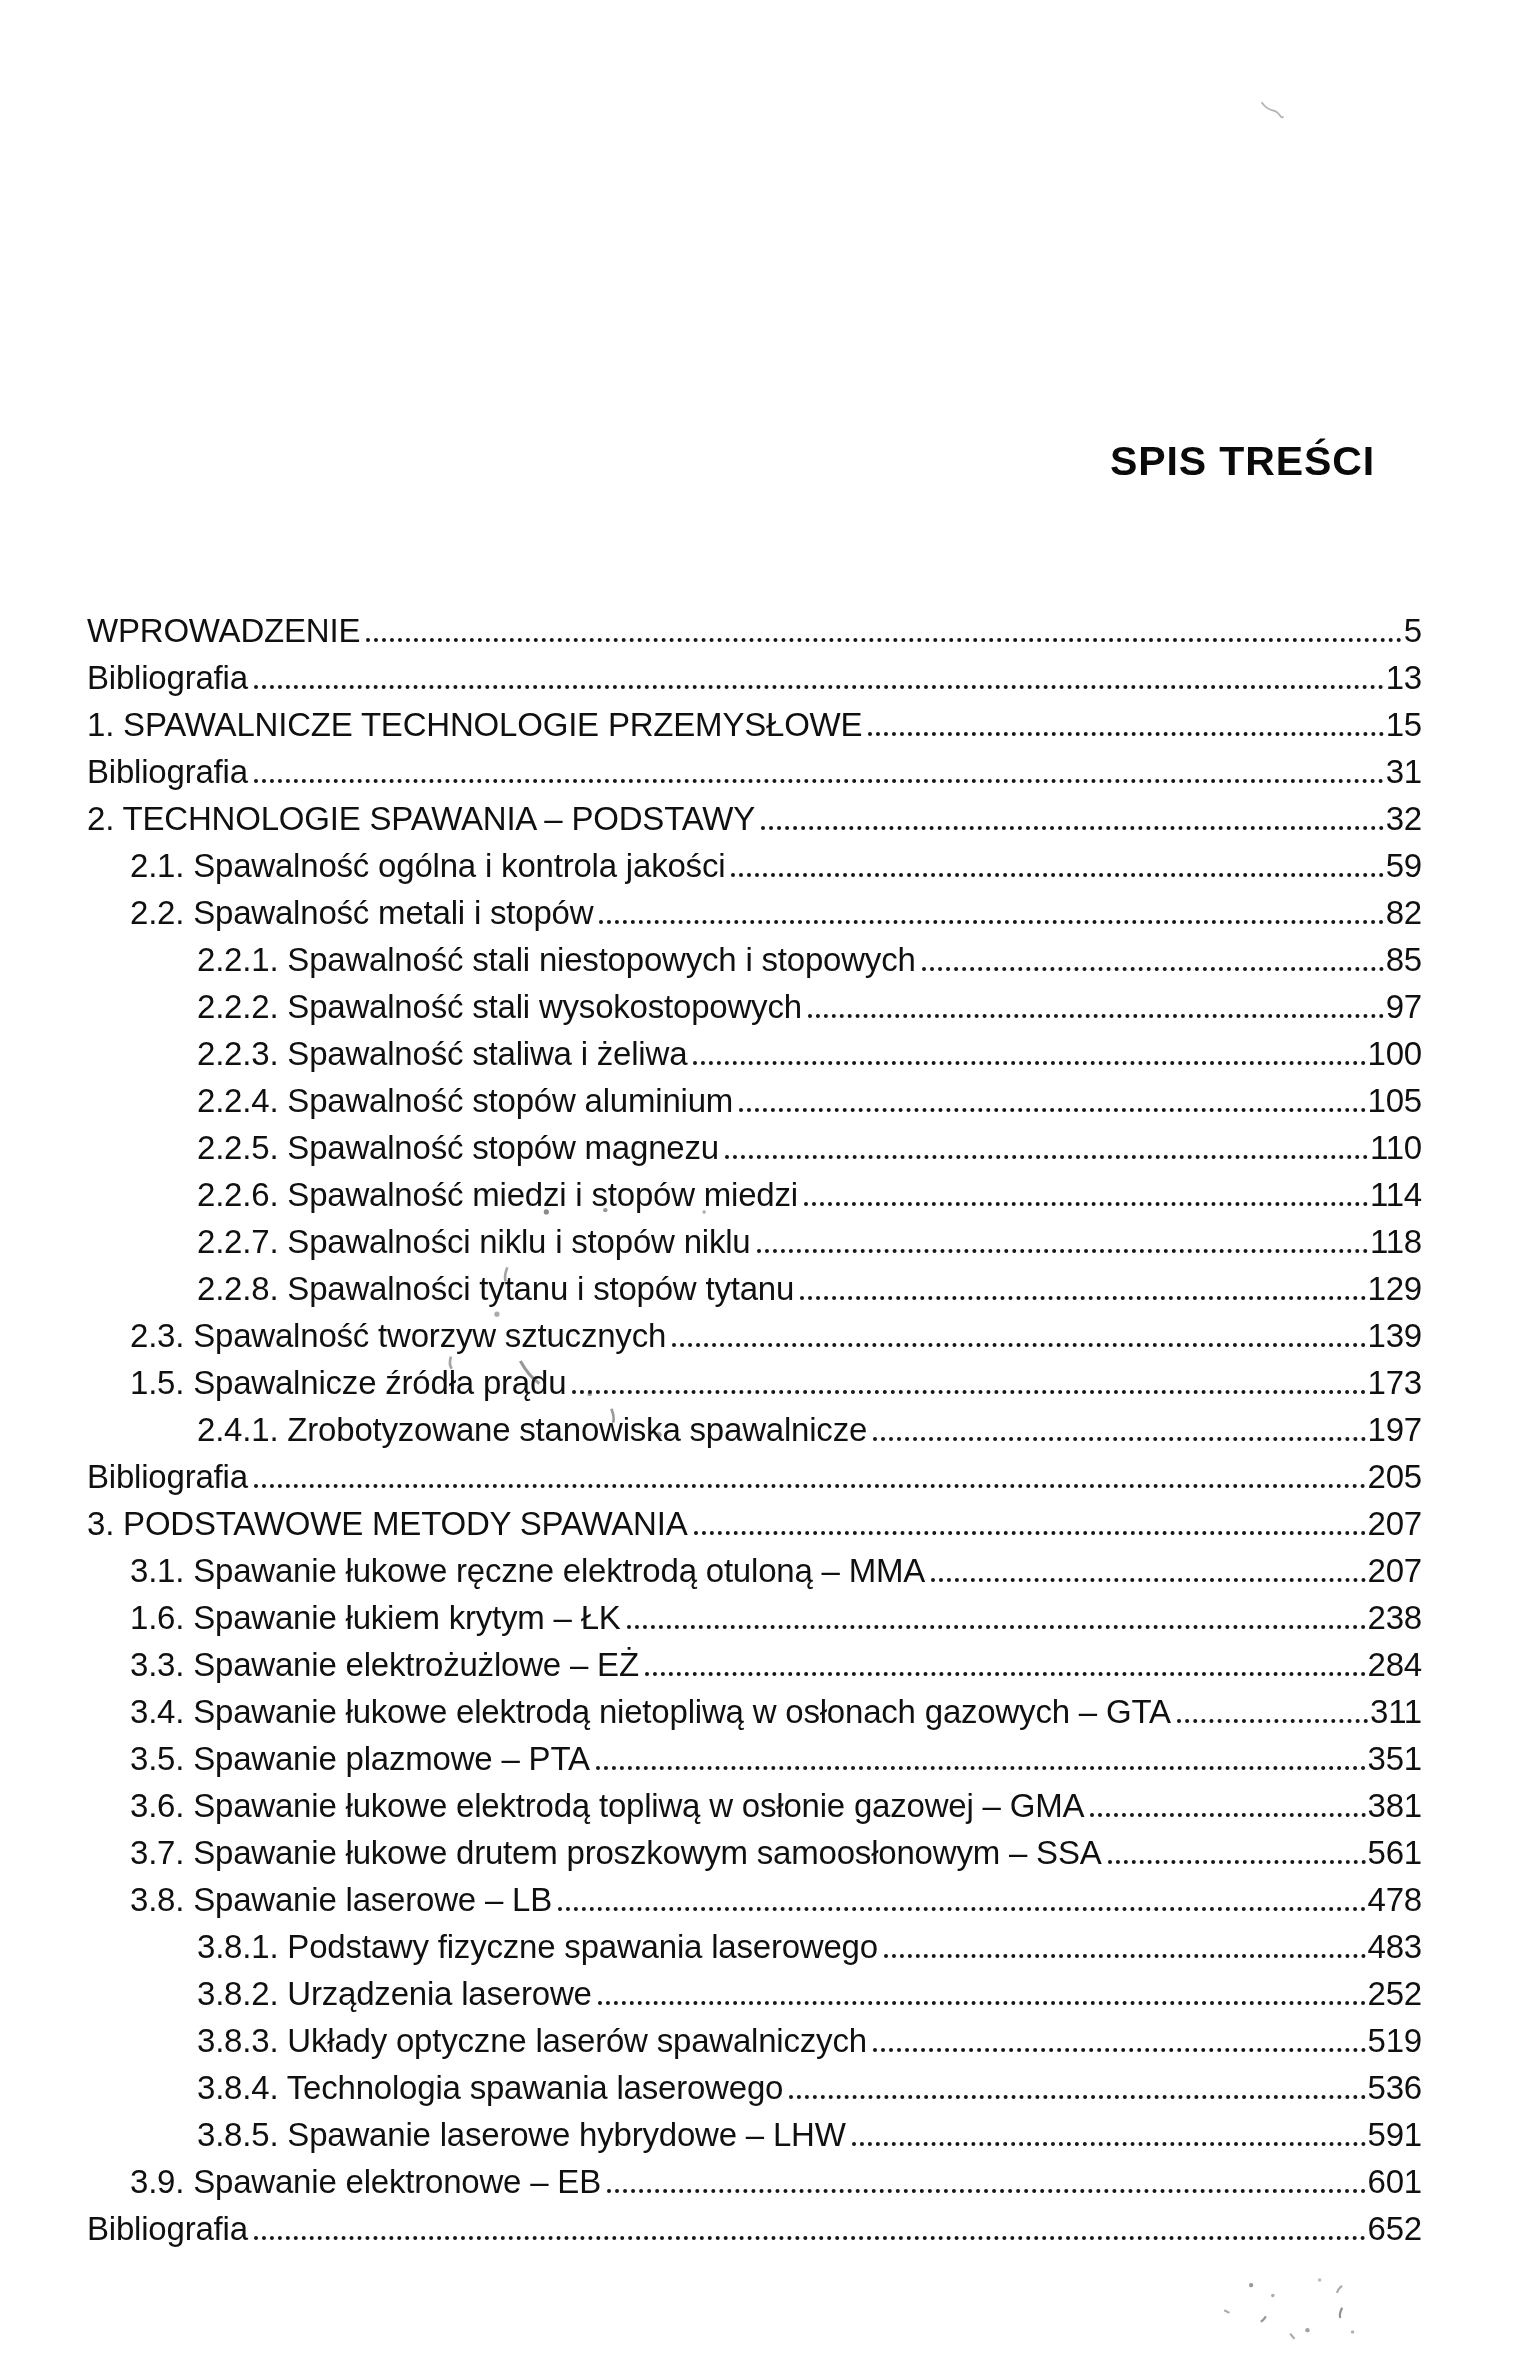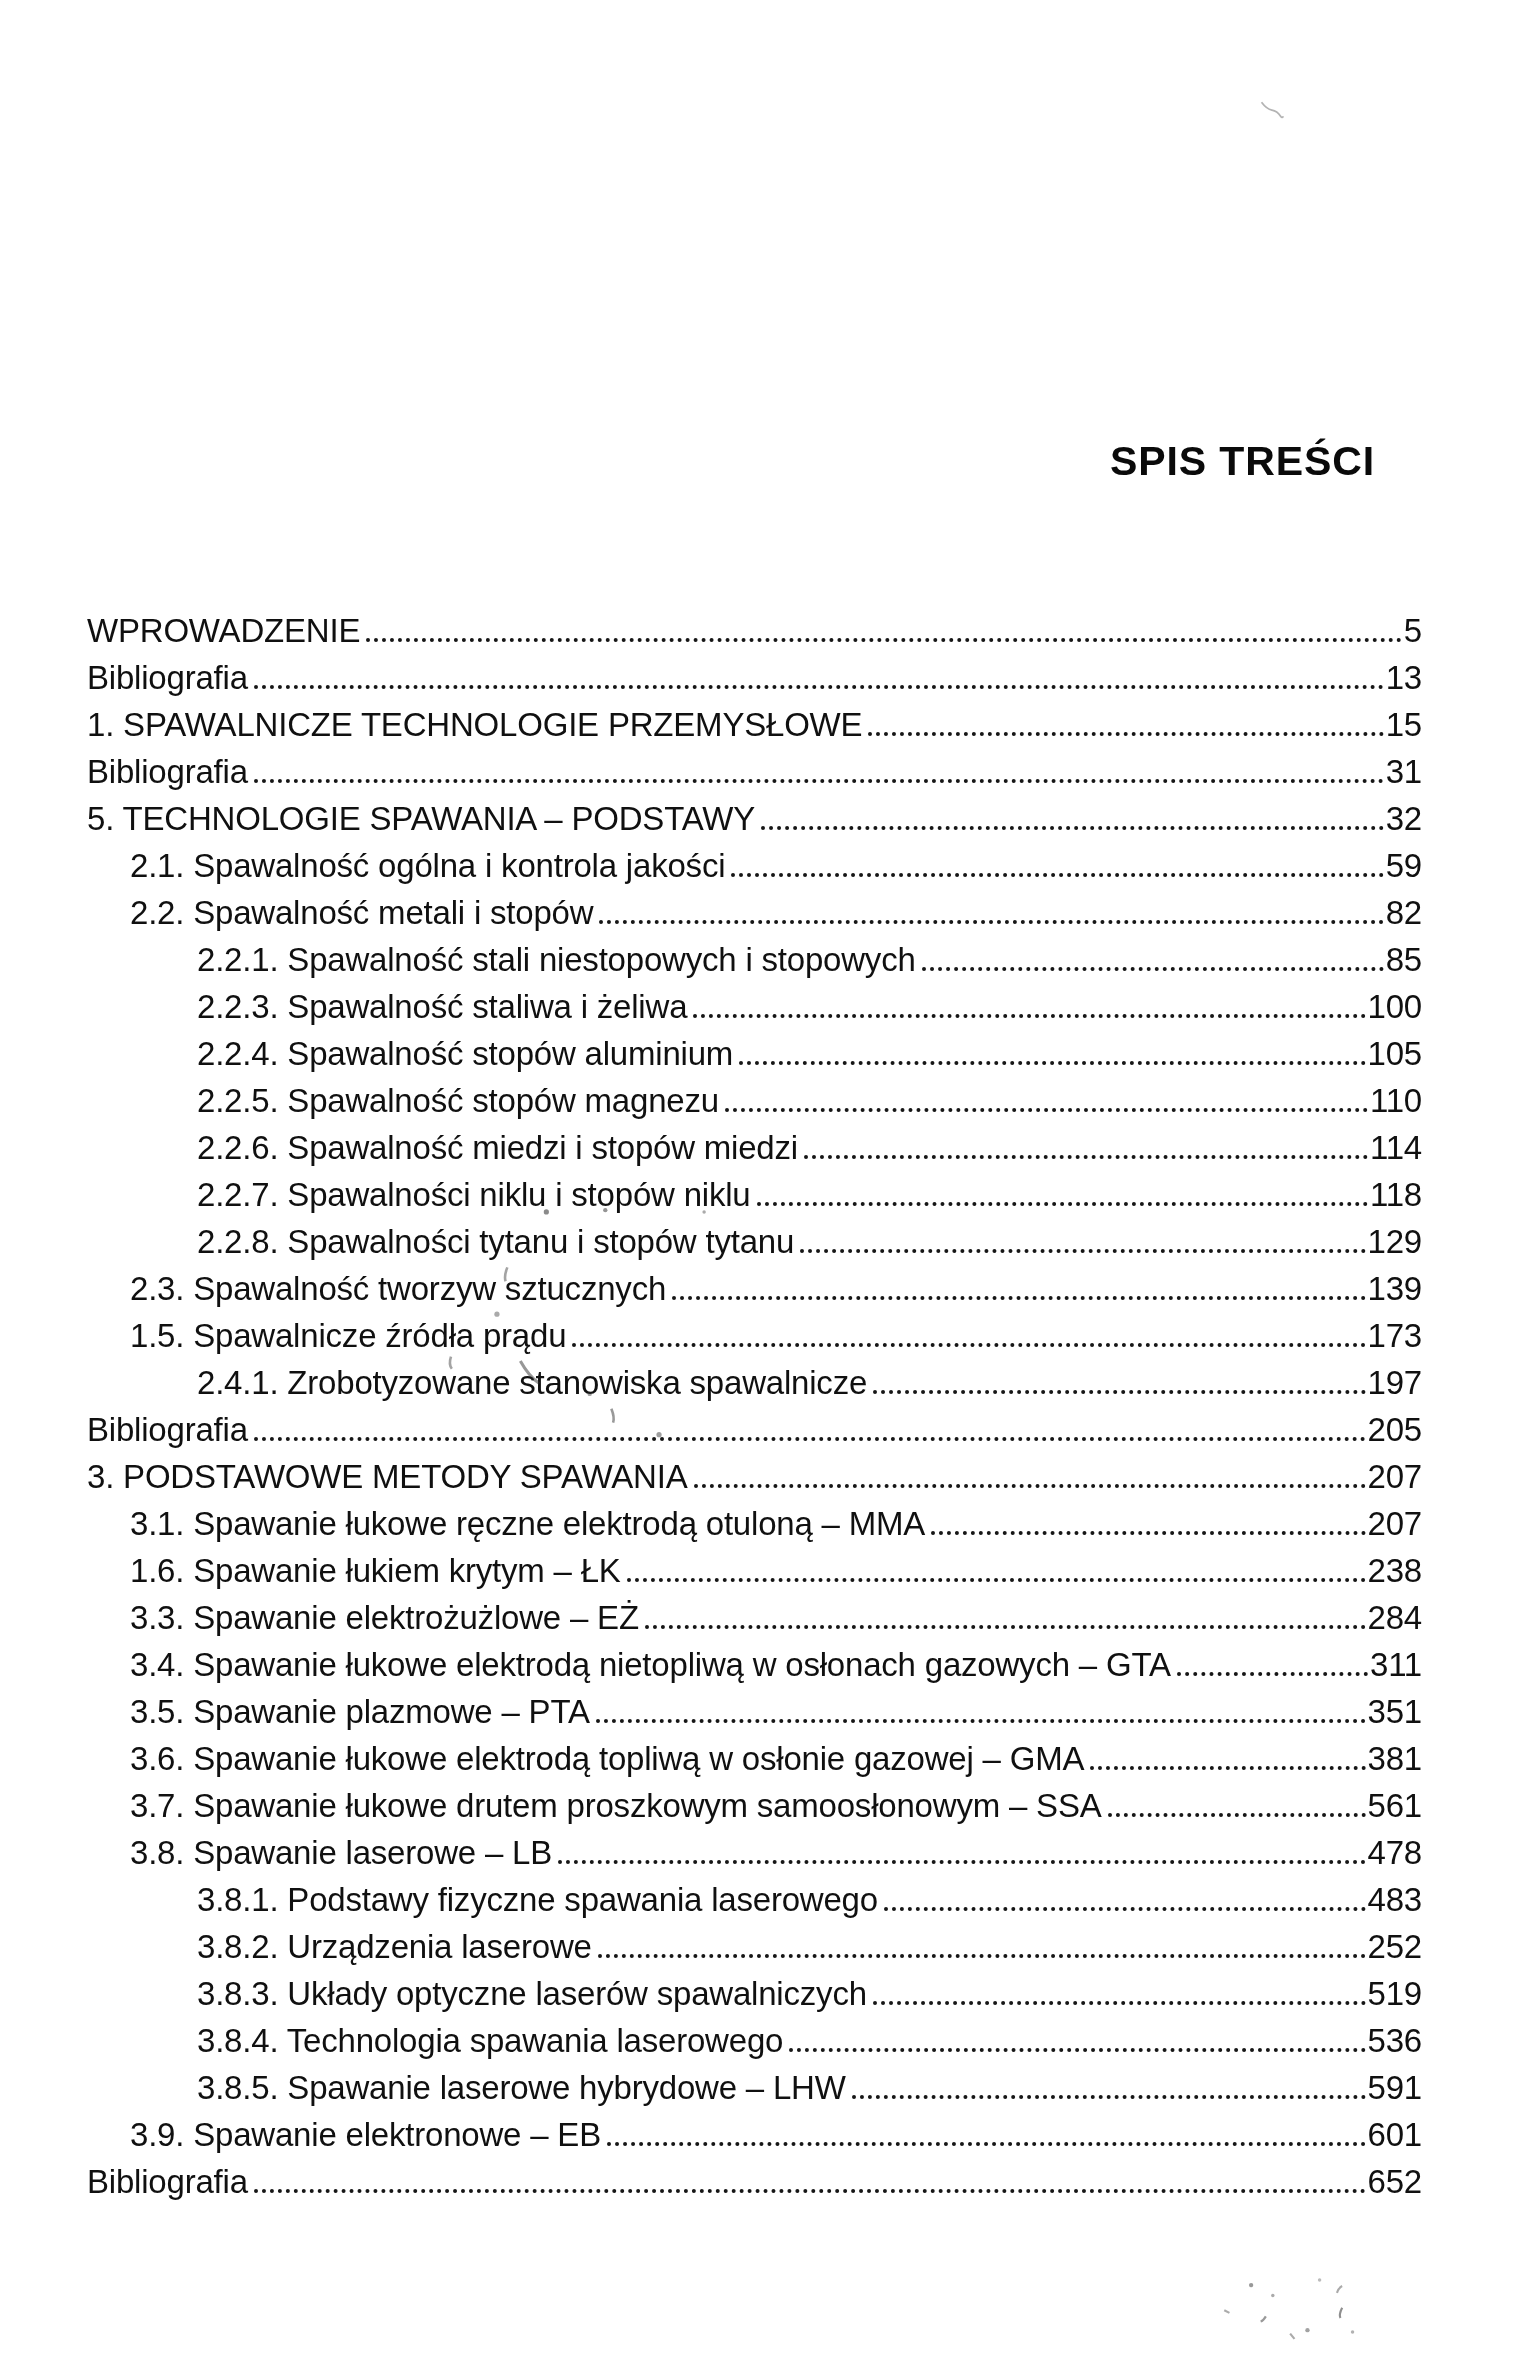--- a/index.html
+++ b/index.html
@@ -93,38 +93,43 @@
     <span class="label">1. SPAWALNICZE TECHNOLOGIE PRZEMYSŁOWE</span>
     <span class="leader"></span>
     <span class="pagenum">15</span>
   </div>
       <div class="toc-row indent-0">
     <span class="label">Bibliografia</span>
     <span class="leader"></span>
     <span class="pagenum">31</span>
   </div>
       <div class="toc-row indent-0">
-    <span class="label">5. TECHNOLOGIE SPAWANIA – PODSTAWY</span>
+    <span class="label">2. TECHNOLOGIE SPAWANIA – PODSTAWY</span>
     <span class="leader"></span>
     <span class="pagenum">32</span>
   </div>
       <div class="toc-row indent-1">
     <span class="label">2.1. Spawalność ogólna i kontrola jakości</span>
     <span class="leader"></span>
     <span class="pagenum">59</span>
   </div>
       <div class="toc-row indent-1">
     <span class="label">2.2. Spawalność metali i stopów</span>
     <span class="leader"></span>
     <span class="pagenum">82</span>
   </div>
       <div class="toc-row indent-2">
     <span class="label">2.2.1. Spawalność stali niestopowych i stopowych</span>
     <span class="leader"></span>
     <span class="pagenum">85</span>
+  </div>
+      <div class="toc-row indent-2">
+    <span class="label">2.2.2. Spawalność stali wysokostopowych</span>
+    <span class="leader"></span>
+    <span class="pagenum">97</span>
   </div>
       <div class="toc-row indent-2">
     <span class="label">2.2.3. Spawalność staliwa i żeliwa</span>
     <span class="leader"></span>
     <span class="pagenum">100</span>
   </div>
       <div class="toc-row indent-2">
     <span class="label">2.2.4. Spawalność stopów aluminium</span>
     <span class="leader"></span>
     <span class="pagenum">105</span>

